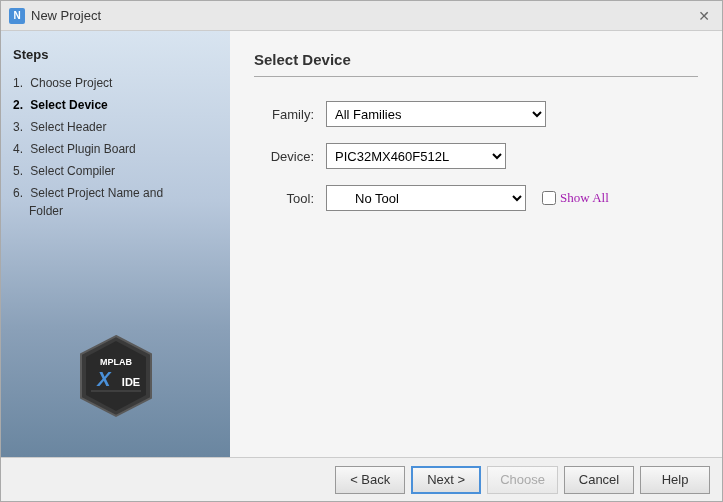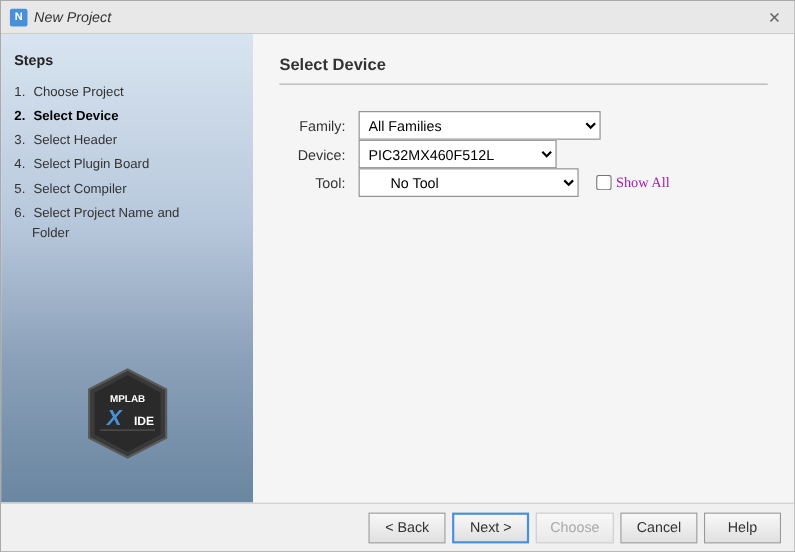--- a/index.html
+++ b/index.html
@@ -45,21 +45,20 @@
       display: flex;
       align-items: center;
       justify-content: center;
       color: white;
       font-size: 10px;
       font-weight: bold;
     }
     .title-text {
       font-size: 13px;
       color: #333;
-      font-style: italic;
     }
     .close-btn {
       width: 20px;
       height: 20px;
       display: flex;
       align-items: center;
       justify-content: center;
       cursor: pointer;
       font-size: 14px;
       color: #666;
@@ -120,20 +119,21 @@
       font-size: 15px;
       font-weight: bold;
       color: #333;
       border-bottom: 1px solid #aaa;
       padding-bottom: 8px;
       margin-bottom: 24px;
     }
     .form-area {
       display: flex;
       flex-direction: column;
+      gap: 16px;
     }
     .form-row {
       display: flex;
       align-items: center;
       gap: 12px;
     }
     .form-label {
       width: 60px;
       text-align: right;
       color: #333;

